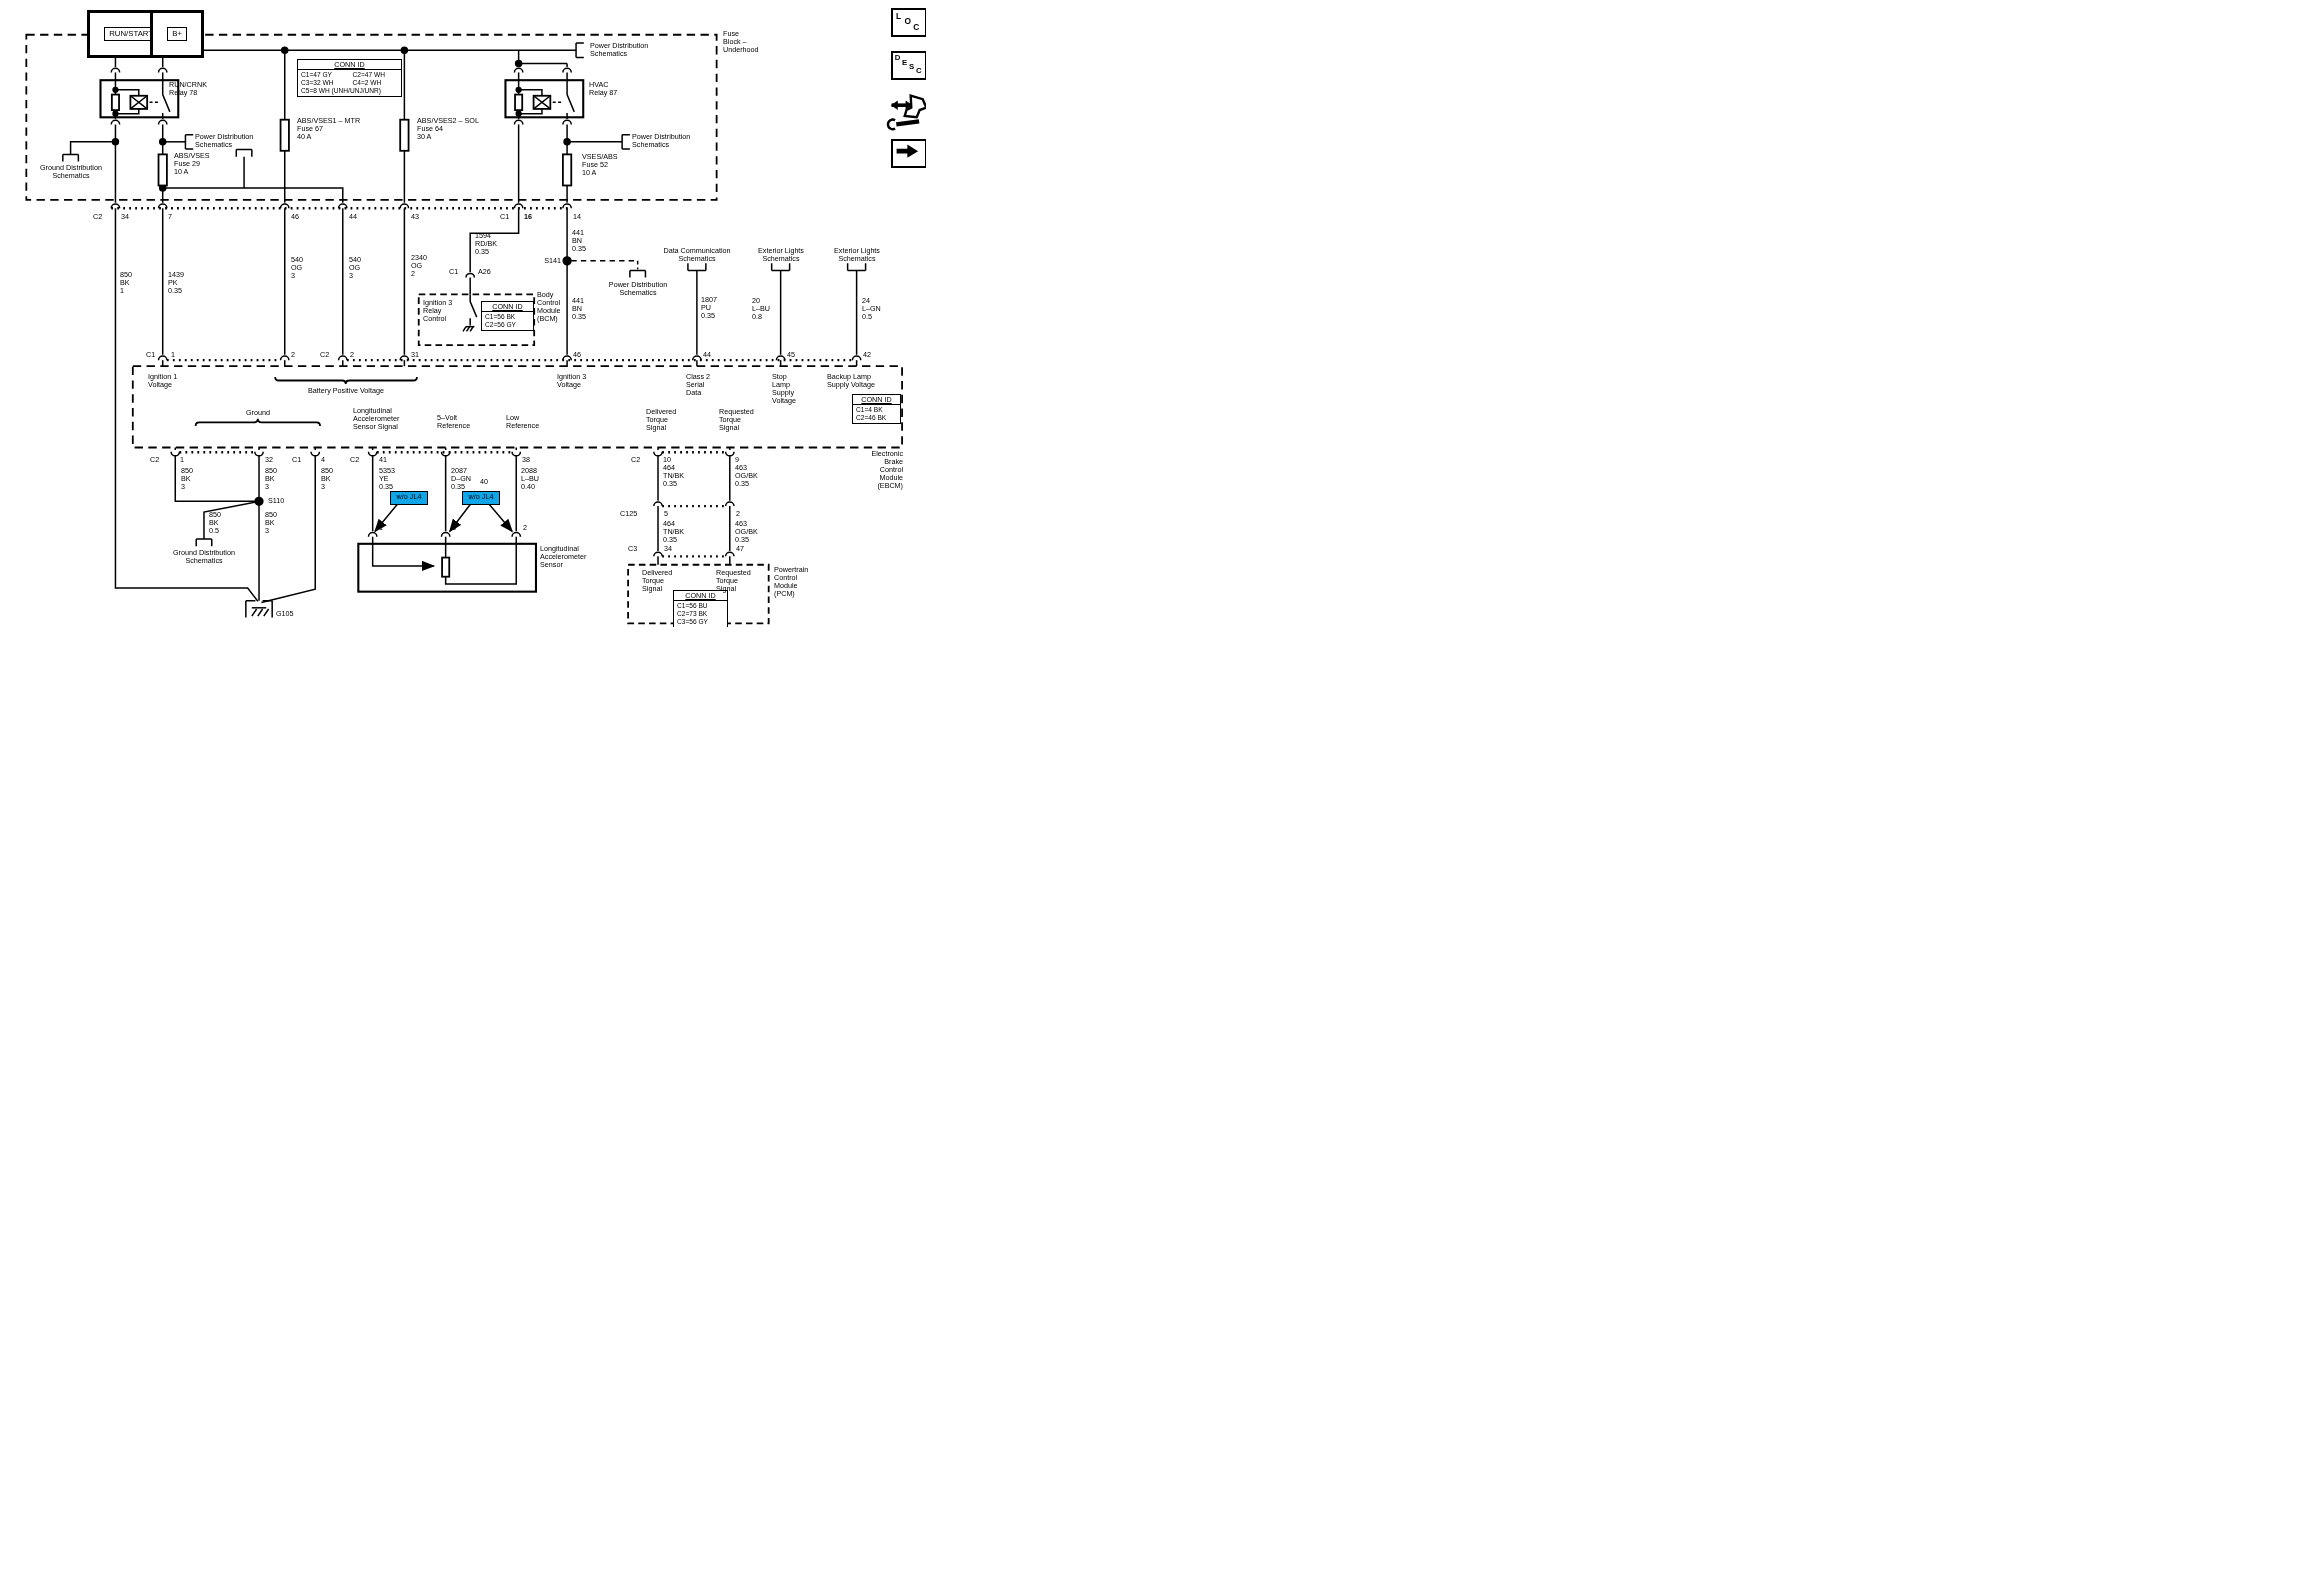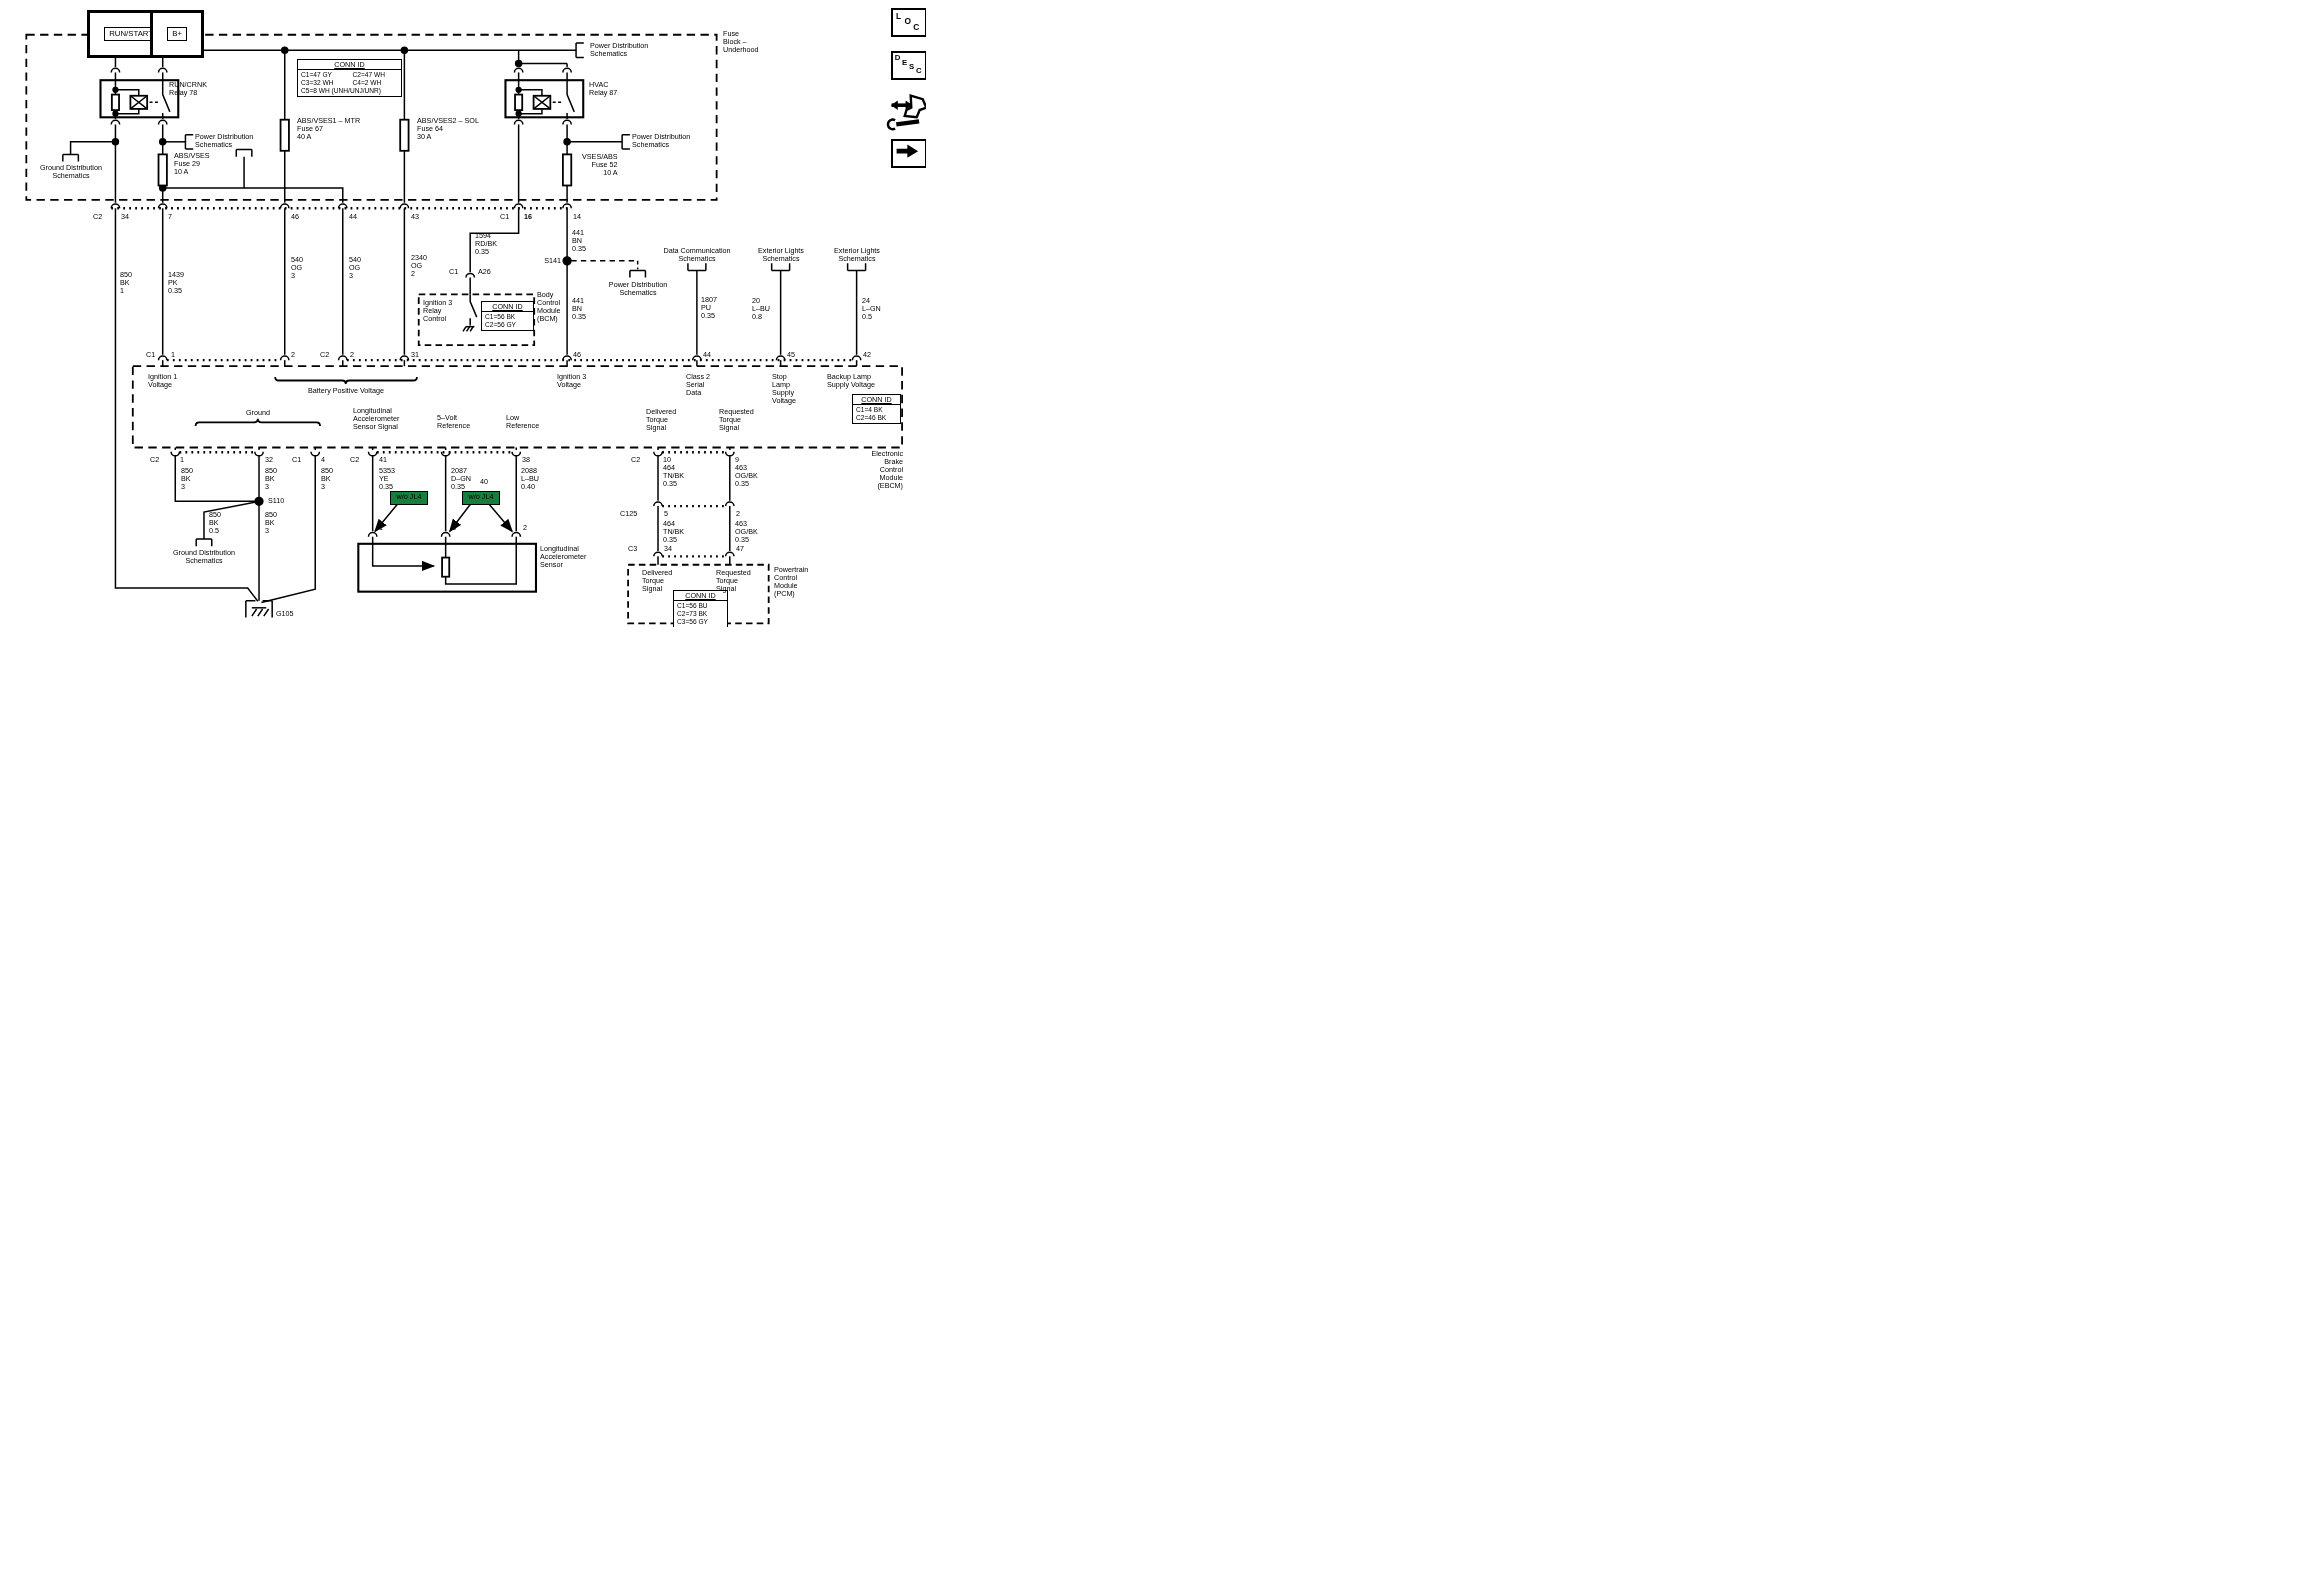--- a/index.html
+++ b/index.html
@@ -9,21 +9,21 @@
   .lbl{position:absolute;font:7.2px/1.12 "Liberation Sans",sans-serif;color:#000;white-space:pre-line;}
   .c{transform:translateX(-50%);text-align:center;}
   .r{transform:translateX(-100%);text-align:right;}
   .term{position:absolute;border:3px solid #000;background:#fff;}
   .term .in{border:1.2px solid #000;margin:14px;padding:0 4.2px;font:7.8px/12px "Liberation Sans",sans-serif;white-space:nowrap;}
   .connbox{position:absolute;border:1.8px solid #000;background:#fff;}
   .connbox .hd{border-bottom:1.8px solid #000;text-align:center;font:7.2px/9px "Liberation Sans",sans-serif;padding:0 2.4px;text-decoration:underline;}
   .connbox .bd{padding:1.2px 3px;font:6.6px/7.8px "Liberation Sans",sans-serif;}
   .connbox .bd.grid{display:grid;grid-template-columns:1fr 1fr;column-gap:6px;}
   .connbox .bd.grid .span2{grid-column:1 / span 2;}
-  .optbox{position:absolute;border:1.8px solid #000;background:#15803d;text-align:center;
+  .optbox{position:absolute;border:1.8px solid #000;background:#0ea5e9;text-align:center;
           font:7.2px/10.8px "Liberation Sans",sans-serif;}
   .iconbox{position:absolute;border:2.4px solid #000;background:#fff;}
   .iconbox span{position:absolute;font:8.4px "Liberation Sans",sans-serif;font-weight:bold;}
 </style>
 </head>
 <body>
 
 <div id="stage">
 
 <svg id="wires" width="926" height="627" viewBox="0 0 1548 1048">
@@ -279,21 +279,21 @@
 <div class="lbl" style="left:417px;top:117px;">ABS/VSES2 – SOL
 Fuse 64
 30 A</div>
 <div class="lbl" style="left:195px;top:133px;">Power Distribution
 Schematics</div>
 <div class="lbl" style="left:632px;top:133px;">Power Distribution
 Schematics</div>
 <div class="lbl" style="left:174px;top:152px;">ABS/VSES
 Fuse 29
 10 A</div>
-<div class="lbl" style="left:582px;top:153px;text-align:right;">VSES/ABS
+<div class="lbl" style="left:582px;top:153px;">VSES/ABS
 Fuse 52
 10 A</div>
 <div class="lbl c" style="left:71px;top:164px;">Ground Distribution
 Schematics</div>
 <div class="lbl c" style="left:638px;top:281px;">Power Distribution
 Schematics</div>
 <div class="lbl c" style="left:697px;top:247px;">Data Communication
 Schematics</div>
 <div class="lbl c" style="left:781px;top:247px;">Exterior Lights
 Schematics</div>

